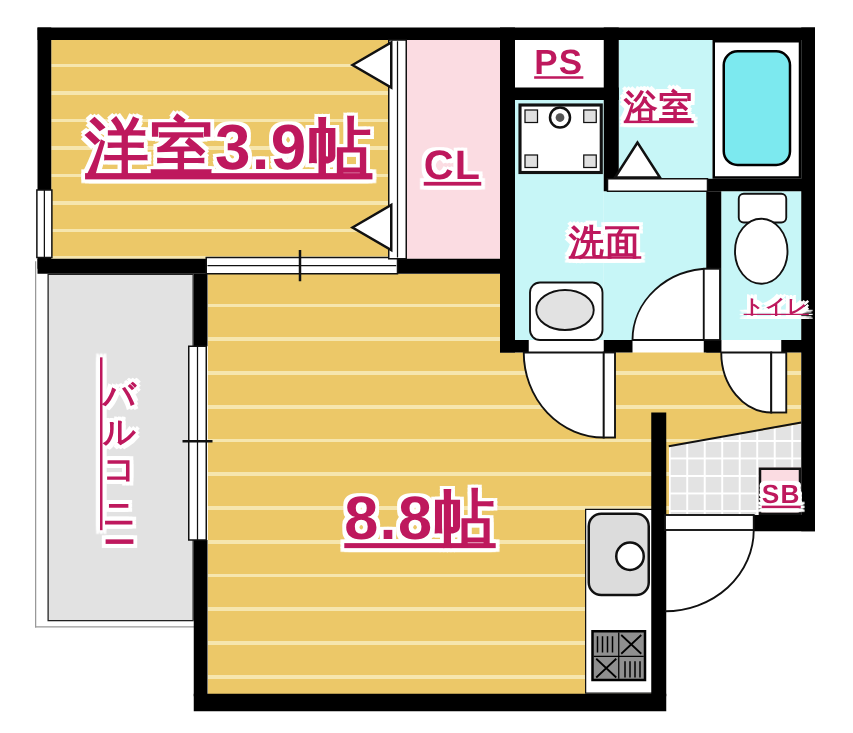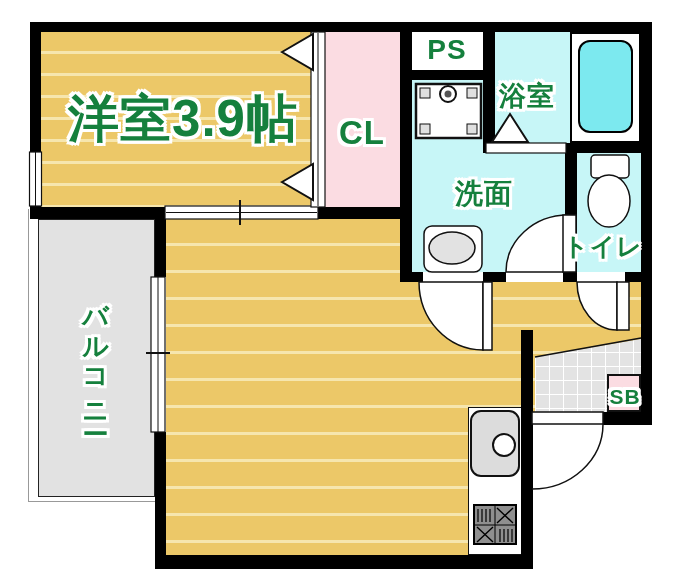--- a/index.html
+++ b/index.html
@@ -10,26 +10,26 @@
   .room{position:absolute;}
   .stripes-a{background:repeating-linear-gradient(180deg,var(--floor-orange,#ecc868) 0 19px,var(--floor-stripe,#f6e6ae) 19px 22px);}
   .stripes-b{background:repeating-linear-gradient(180deg,var(--floor-orange,#ecc868) 0 24px,var(--floor-stripe,#f6e6ae) 24px 27px);}
   .cyan{background:var(--wet-area-cyan,#c7f6f7);}
   .pink{background:var(--closet-pink,#fbdce2);}
   .gray{background:var(--balcony-gray,#e2e2e2);}
   .tiles{background-color:var(--tile-gray,#e3e3e3);
          background-image:linear-gradient(#fff 1.5px,transparent 1.5px),
                           linear-gradient(90deg,#fff 1.5px,transparent 1.5px);
          background-size:14px 14px;}
-  .label{position:absolute;font-weight:bold;color:#15803d;white-space:nowrap;
+  .label{position:absolute;font-weight:bold;color:#be185d;white-space:nowrap;
          transform:translate(-50%,-50%);line-height:1;letter-spacing:1px;
          text-shadow:-2px -2px 0 #fff,0 -3px 0 #fff,2px -2px 0 #fff,
                      -3px 0 0 #fff,3px 0 0 #fff,
                      -2px 2px 0 #fff,0 3px 0 #fff,2px 2px 0 #fff,
-                     -3px -3px 0 #fff,3px 3px 0 #fff,3px -3px 0 #fff,-3px 3px 0 #fff;}
+                     -3px -3px 0 #fff,3px 3px 0 #fff,3px -3px 0 #fff,-3px 3px 0 #fff;text-decoration:underline;}
   .vert{writing-mode:vertical-rl;letter-spacing:4px;}
   svg.overlay{position:absolute;left:0;top:0;pointer-events:none;}
 </style>
 </head>
 <body>
 
 <div id="plan">
 
   <div class="room stripes-a" style="left:41px;top:32px;width:270px;height:175px;"></div>
   <div class="room pink" style="left:325px;top:32px;width:75px;height:175px;"></div>
@@ -149,19 +149,20 @@
       <path d="M478,509 v13 M482,509 v13 M486,509 v13 M490,509 v13" stroke="#000" stroke-width="1.2" fill="none"></path>
       <path d="M497,508 l16,15 M513,508 l-16,15" stroke="#000" stroke-width="1.4" fill="none"></path>
       <path d="M477,527 l16,15 M493,527 l-16,15" stroke="#000" stroke-width="1.4" fill="none"></path>
       <path d="M500,529 v13 M504,529 v13 M508,529 v13 M512,529 v13" stroke="#000" stroke-width="1.2" fill="none"></path>
     </g>
   </svg>
 
   <div class="label" style="left:183px;top:118px;font-size:51px;">洋室3.9帖</div>
   <div class="label" style="left:362px;top:132px;font-size:33px;">CL</div>
   <div class="label" style="left:447px;top:50px;font-size:28px;">PS</div>
-  <div class="label" style="left:527px;top:96px;font-size:27px;">浴室</div>
+  <div class="label" style="left:527px;top:86px;font-size:27px;">浴室</div>
   <div class="label" style="left:484px;top:194px;font-size:28px;">洗面</div>
-  <div class="label" style="left:603px;top:246px;font-size:25px;">トイレ</div>
+  <div class="label" style="left:621px;top:246px;font-size:16px;">トイレ</div>
   <div class="label vert" style="left:96px;top:355px;font-size:26px;">バルコニー</div>
+  <div class="label" style="left:336px;top:416px;font-size:49px;">8.8帖</div>
   <div class="label" style="left:625px;top:396px;font-size:21px;">SB</div>
 
 </div>
 
 </body></html>

